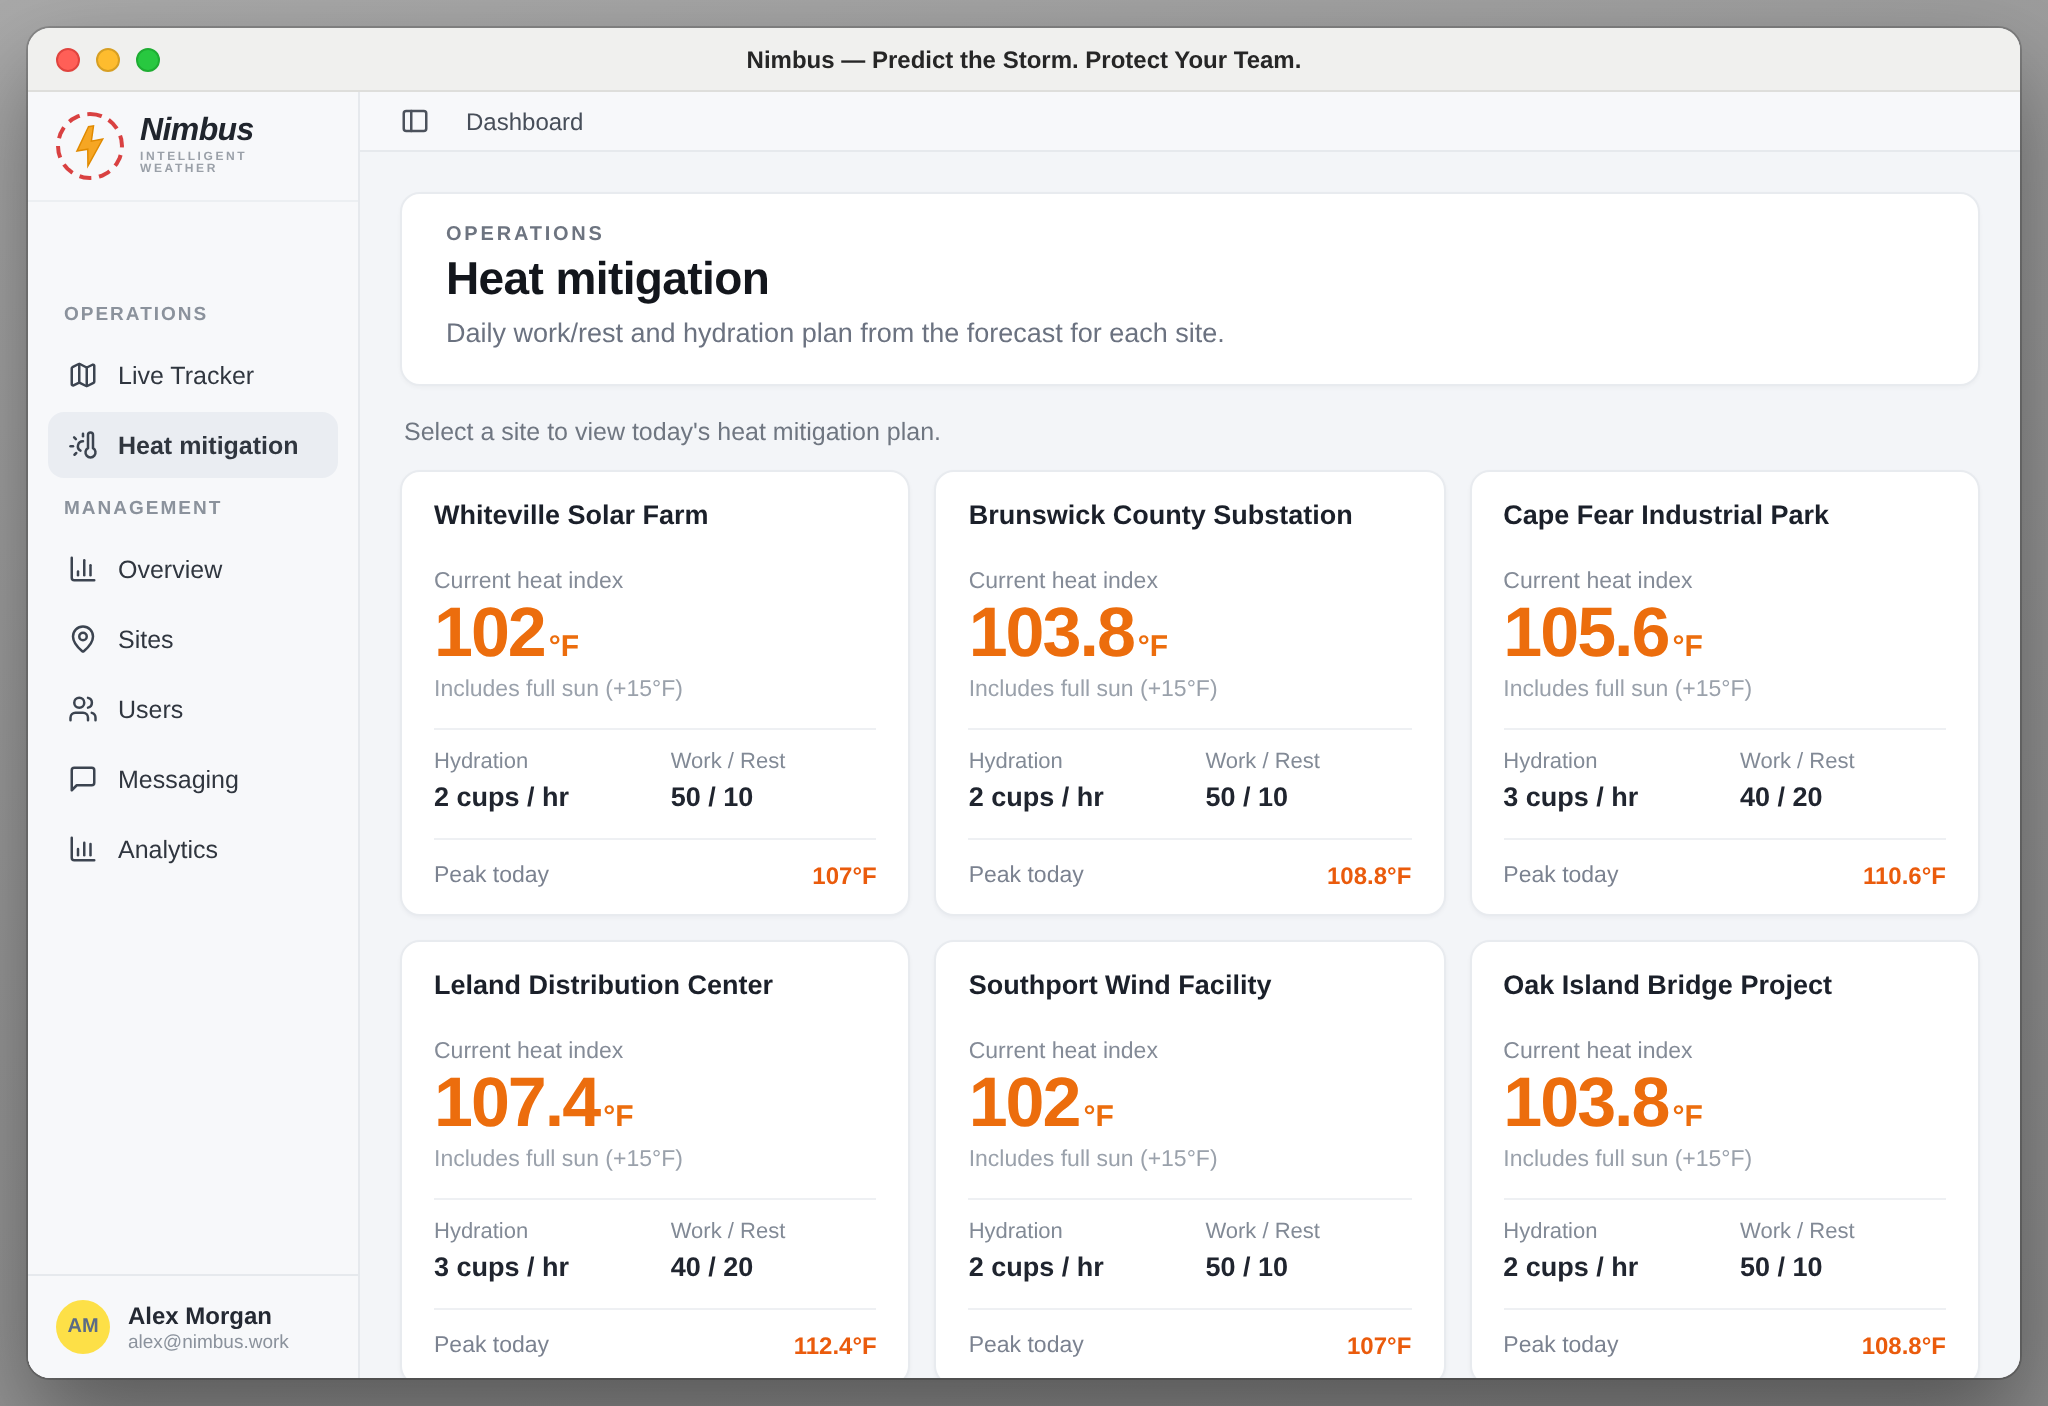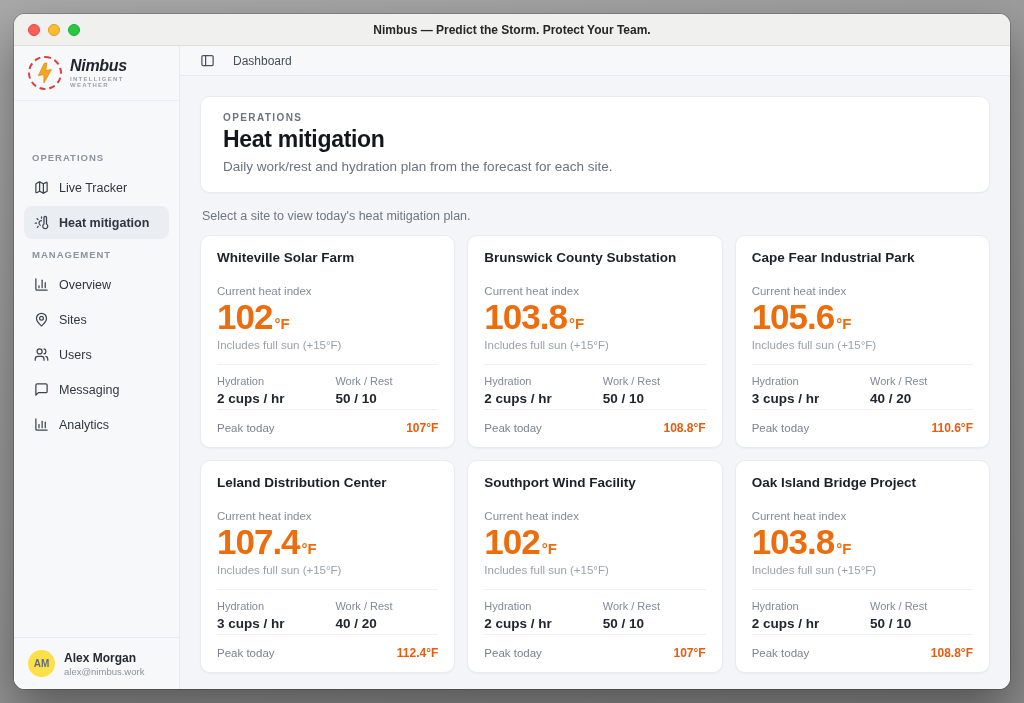--- a/index.html
+++ b/index.html
@@ -95,21 +95,21 @@
   .hi-label { margin-top:20px; font-size:11.5px; color:#848b97; }
   .hi-value { margin-top:2px; display:flex; align-items:baseline; gap:2px; color:#ec6d0d; }
   .hi-num { font-size:35px; font-weight:800; letter-spacing:-1px; line-height:1.05; }
   .hi-unit { font-size:15px; font-weight:800; }
   .hi-note { margin-top:3px; font-size:11.5px; color:#9aa1ab; }
   .stats { display:grid; grid-template-columns:1.15fr 1fr; border-top:1px solid #eef0f3; margin-top:13px; padding-top:10px; }
   .stat-label { font-size:11px; color:#828a96; }
   .stat-value { font-size:13.5px; font-weight:700; color:#20252f; margin-top:4px; }
   .card-foot {
     display:flex; justify-content:space-between; align-items:center;
-    border-top:1px solid #eef0f3; margin-top:3px; padding-top:11px;
+    border-top:1px solid #eef0f3; margin-top:13px; padding-top:11px;
   }
   .peak-label { font-size:11.5px; color:#7b8290; }
   .peak-value { font-size:12px; font-weight:800; color:#ea5b0c; }
 </style>
 </head>
 <body>
 
 <div class="window">
   <div class="titlebar">
     <div class="traffic">

